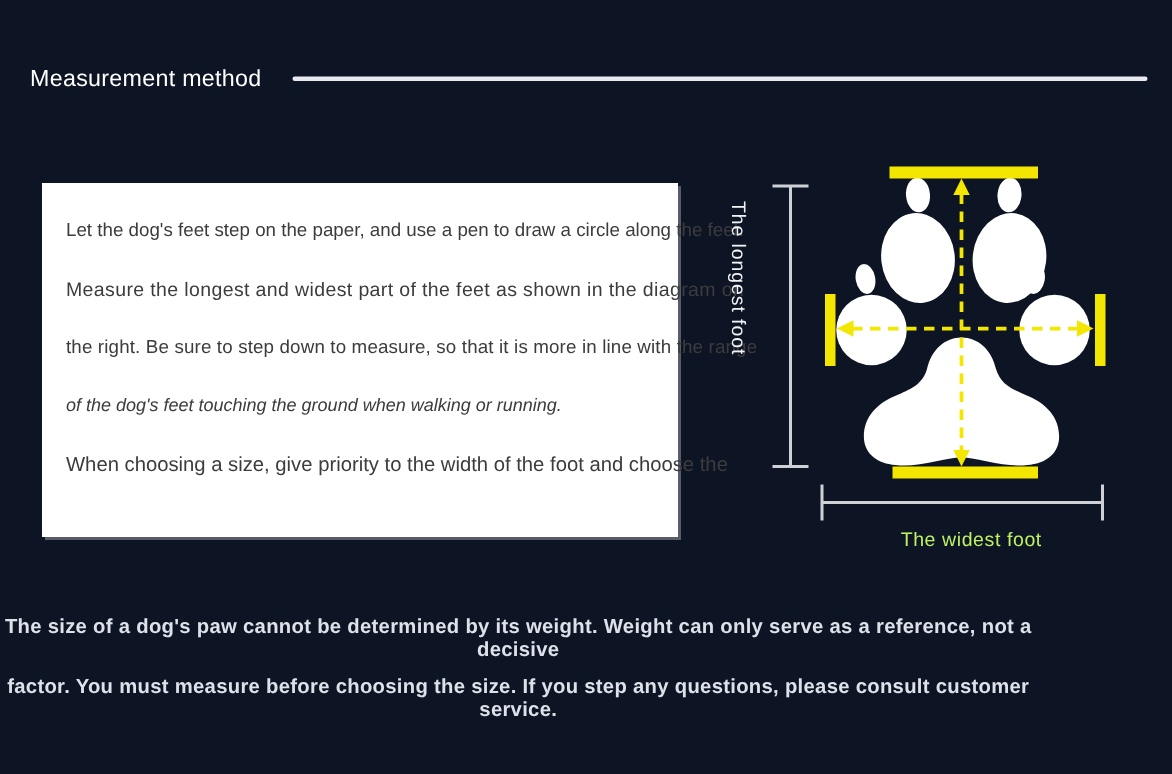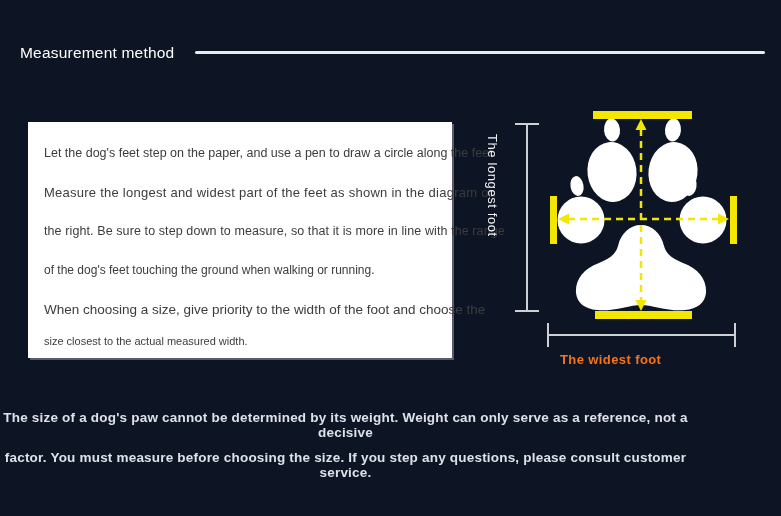--- a/index.html
+++ b/index.html
@@ -19,54 +19,53 @@
   .panel{
     position:absolute;left:28px;top:122px;width:424px;height:236px;
     background:#ffffff;box-sizing:border-box;
     padding:12px 10px 0 16px;
     box-shadow:2px 2px 0 rgba(150,152,160,.55);
   }
   .panel p{margin:0;color:#3c3c3e;white-space:nowrap;}
   .l1{font-size:12.5px;line-height:39px;}
   .l2{font-size:13px;line-height:39px;letter-spacing:.25px;}
   .l3{font-size:12.5px;line-height:39px;letter-spacing:.1px;}
-  .l4{font-size:12px;line-height:39px;}
+  .l4{font-size:12px;line-height:39px;font-style:italic;}
   .l5{font-size:13.5px;line-height:39px;color:#e03a3a;}
   .l6{font-size:11px;line-height:24px;color:#e03a3a;}
   .diagram-svg{position:absolute;left:0;top:0;pointer-events:none;}
   .longest-label{
     position:absolute;left:485px;top:134px;height:152px;
     display:flex;align-items:center;
     writing-mode:vertical-rl;
     color:#f0f2f6;font-size:13px;letter-spacing:.6px;font-weight:500;
   }
   .widest-label{
-    position:absolute;left:560px;top:352px;width:175px;text-align:left;
-    color:#f97316;font-size:13px;letter-spacing:.4px;font-weight:700;
+    position:absolute;left:560px;top:352px;width:175px;text-align:center;
+    color:#bef264;font-size:13px;letter-spacing:.4px;font-weight:400;
   }
   .footer-note{
     position:absolute;left:0;width:691px;text-align:center;
     color:#dde1e9;font-size:13.5px;font-weight:700;letter-spacing:.2px;
   }
   .footer-1{top:410px;}
   .footer-2{top:450px;}
 </style>
 </head>
 <body>
 
 <div class="section-title">Measurement method</div>
 <div class="title-rule"></div>
 
 <div class="panel">
   <p class="l1">Let the dog's feet step on the paper, and use a pen to draw a circle along the feet.</p>
   <p class="l2">Measure the longest and widest part of the feet as shown in the diagram on</p>
   <p class="l3">the right. Be sure to step down to measure, so that it is more in line with the range</p>
   <p class="l4">of the dog's feet touching the ground when walking or running.</p>
   <p class="l5">When choosing a size, give priority to the width of the foot and choose the</p>
-  <p class="l6">size closest to the actual measured width.</p>
 </div>
 
 <svg class="diagram-svg" width="781" height="516" viewBox="0 0 781 516">
 
   <g stroke="#ced0d6" stroke-width="2">
     <line x1="527" y1="124" x2="527" y2="311"></line>
     <line x1="515" y1="124" x2="539" y2="124"></line>
     <line x1="515" y1="311" x2="539" y2="311"></line>
   </g>
 

